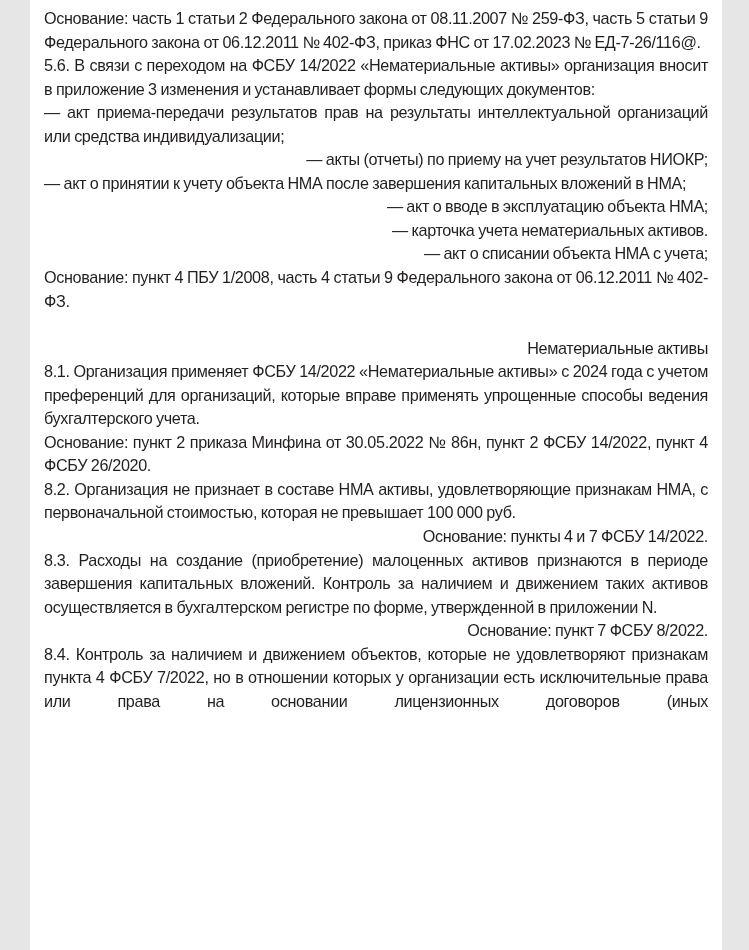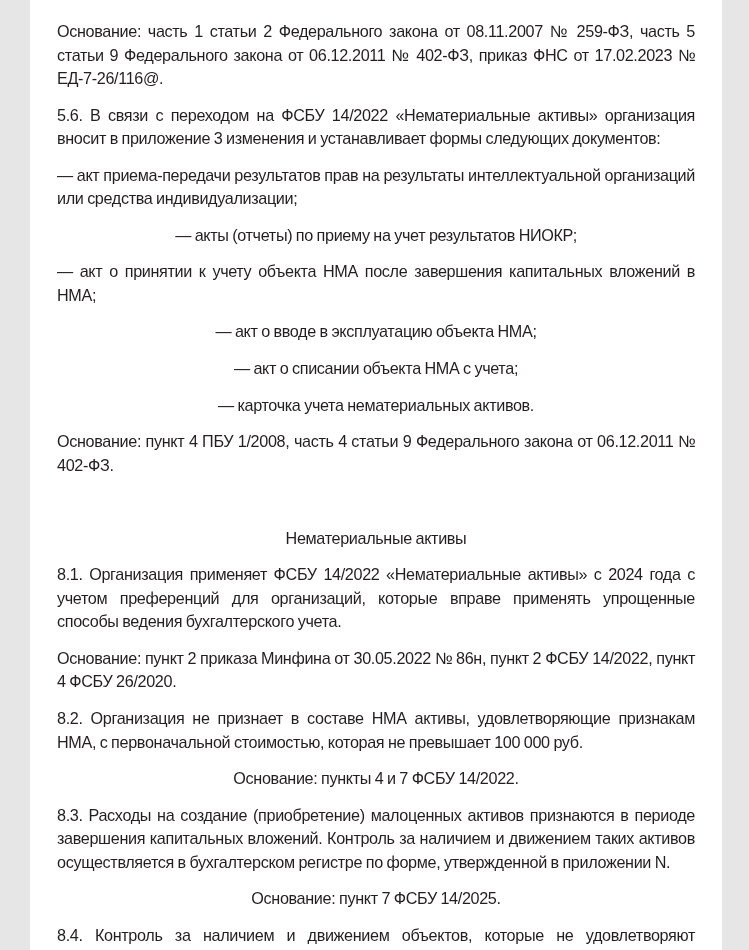--- a/index.html
+++ b/index.html
@@ -24,51 +24,51 @@
       top: 7px;
       width: 664px;
       font-family: "Liberation Sans Narrow", "Liberation Sans", sans-serif;
       font-size: 16.2px;
       line-height: 23.55px;
       color: #231f20;
       letter-spacing: -0.35px;
       word-spacing: -0.5px;
     }
     .content p {
-      margin: 13px;
+      margin: 0;
       text-align: justify;
       hyphens: manual;
     }
-    .content p.left { text-align: center; }
+    .content p.left { text-align: right; }
     .content p.last-just { text-align-last: justify; }
     .spacer { height: 23.55px; }
     .heading {
       font-weight: normal;
       margin: 0;
     }
   </style>
 </head>
 <body>
 
 <div class="page">
   <div class="content">
     <p>Основание: часть 1 статьи 2 Федерального закона от 08.11.2007 № 259-ФЗ, часть 5 статьи 9 Федерального закона от 06.12.2011 № 402-ФЗ, приказ ФНС от 17.02.2023 № ЕД-7-26/116@.</p>
     <p>5.6. В связи с переходом на ФСБУ 14/2022 «Нематериальные активы» организация вносит в приложение 3 изменения и устанавливает формы следующих документов:</p>
     <p>— акт приема-передачи результатов прав на результаты интеллектуальной организаций или средства индивидуализации;</p>
     <p class="left">— акты (отчеты) по приему на учет результатов НИОКР;</p>
     <p>— акт о принятии к учету объекта НМА после завершения капитальных вложений в НМА;</p>
     <p class="left">— акт о вводе в эксплуатацию объекта НМА;</p>
+    <p class="left">— карточка учета нематериальных активов.</p>
     <p class="left">— акт о списании объекта НМА с учета;</p>
-    <p class="left">— карточка учета нематериальных активов.</p>
     <p>Основание: пункт 4 ПБУ 1/2008, часть 4 статьи 9 Федерального закона от 06.12.2011 № 402-ФЗ.</p>
 
     <div class="spacer"></div>
 
     <p class="heading left">Нематериальные активы</p>
     <p>8.1. Организация применяет ФСБУ 14/2022 «Нематериальные активы» с 2024 года с учетом преференций для организаций, которые вправе применять упрощенные способы ведения бухгалтерского учета.</p>
     <p>Основание: пункт 2 приказа Минфина от 30.05.2022 № 86н, пункт 2 ФСБУ 14/2022, пункт 4 ФСБУ 26/2020.</p>
     <p>8.2. Организация не признает в составе НМА активы, удовлетворяющие признакам НМА, с первоначальной стоимостью, которая не превышает 100 000 руб.</p>
     <p class="left">Основание: пункты 4 и 7 ФСБУ 14/2022.</p>
     <p>8.3. Расходы на создание (приобретение) малоценных активов признаются в периоде завершения капитальных вложений. Контроль за наличием и движением таких активов осуществляется в бухгалтерском регистре по форме, утвержденной в приложении N.</p>
-    <p class="left">Основание: пункт 7 ФСБУ 14/2025.</p>
+    <p class="left">Основание: пункт 7 ФСБУ 8/2022.</p>
     <p class="last-just">8.4. Контроль за наличием и движением объектов, которые не удовлетворяют признакам пункта 4 ФСБУ 7/2022, но в отношении которых у организации есть исключительные права или права на основании лицензионных договоров (иных</p>
   </div>
 </div>
 
 </body></html>

